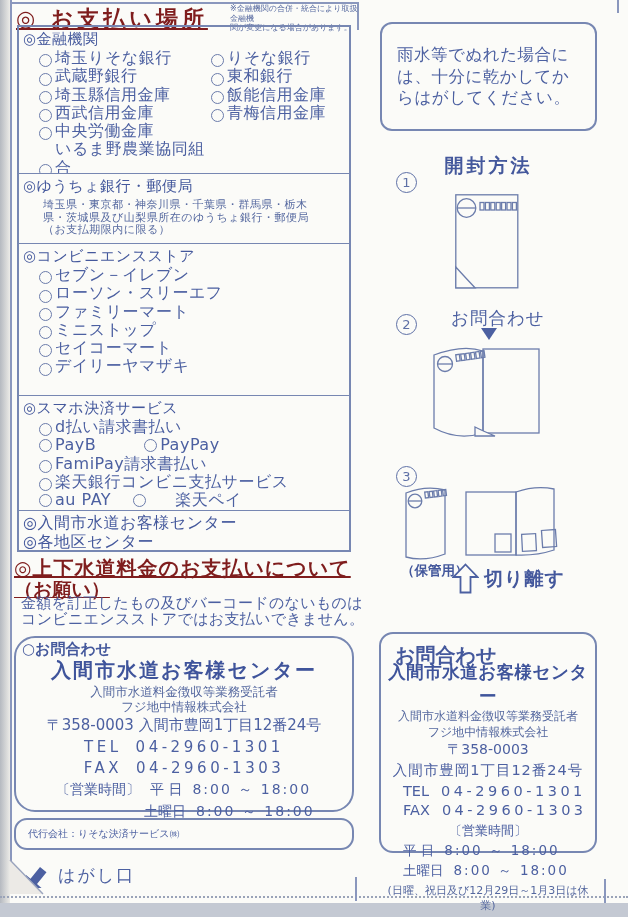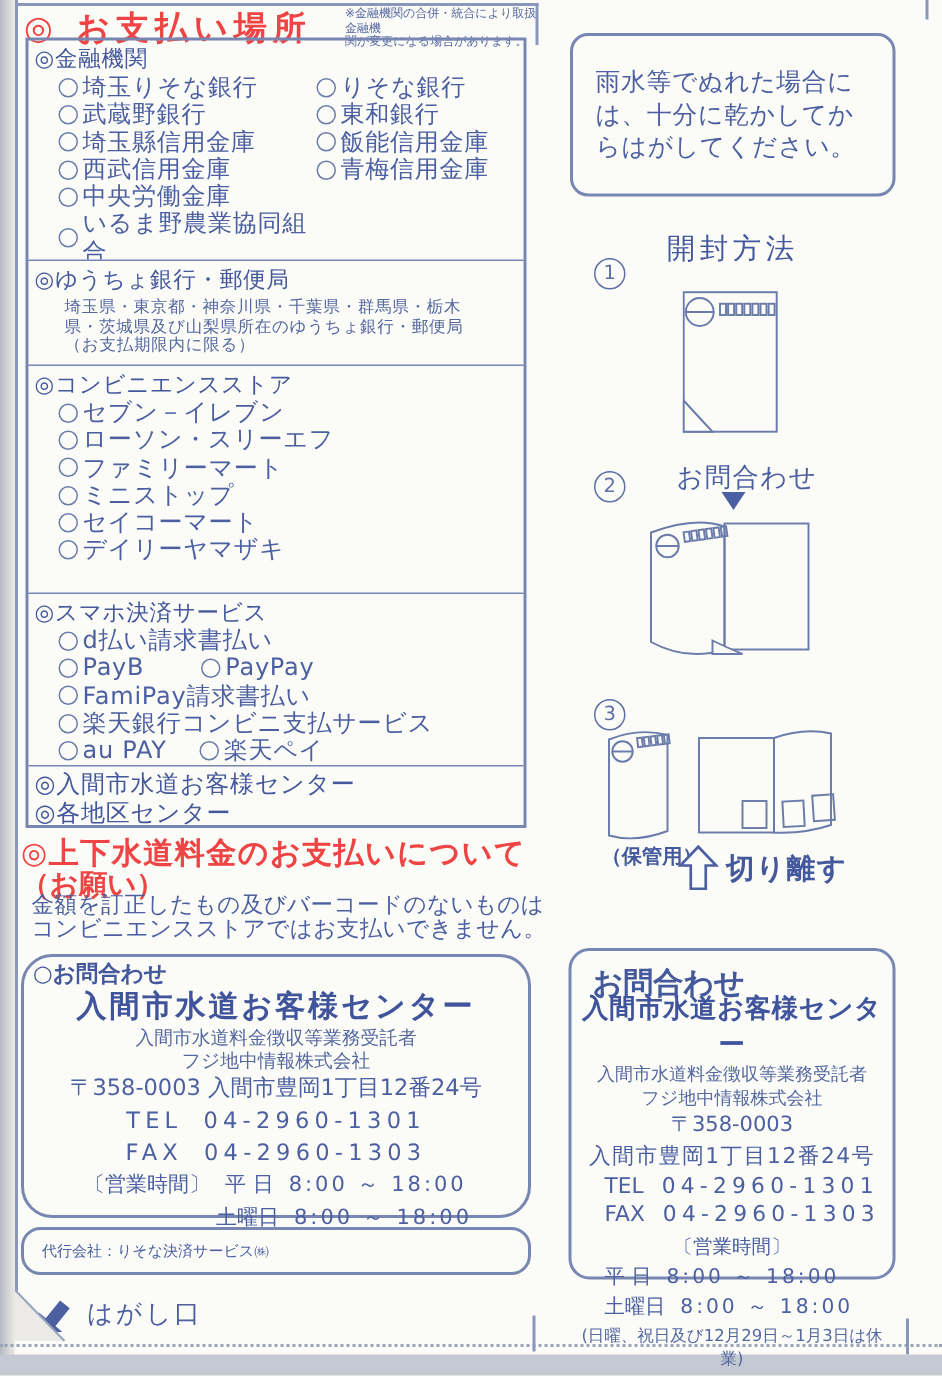--- a/index.html
+++ b/index.html
@@ -1,42 +1,42 @@
 <!DOCTYPE html>
 <html><head>
 <meta charset="utf-8">
 <style>
   html,body{margin:0;padding:0;background:#dcdcda;}
   .page{position:relative;width:628px;height:917px;background:#fbfbf8;overflow:hidden;
         font-family:"DejaVu Sans",sans-serif;color:#4c60a1;}
   .abs{position:absolute;}
-  .dark{color:#ef4444;font-weight:bold;}
+  .dark{color:#7f1d1d;font-weight:bold;text-decoration:underline;}
   
   .edge-left{left:0;top:0;width:10px;height:917px;background:linear-gradient(90deg,#b5b9c0,#ecebe7);}
   .rule-left{left:10px;top:0;width:2px;height:862px;background:#8a97bd;}
   .rule-top{left:10px;top:2px;width:349px;height:2px;background:#8a97bd;}
   .rule-hdr-right{left:357px;top:2px;width:2px;height:28px;background:#8a97bd;}
   .bottom-dotted{left:0;top:896px;width:628px;border-top:2px dotted #9aa3b8;}
   .bottom-strip{left:0;top:903px;width:628px;height:14px;background:#c4c9d3;}
   .tick{background:#8a97bd;}
   
   .hdr-title{left:16px;top:4px;font-size:22px;letter-spacing:4px;}
   .hdr-note{left:230px;top:4px;width:130px;font-size:8px;line-height:9.5px;color:#55689f;}
   
   .pay-table{left:17px;top:25px;width:334px;height:527px;border:2px solid #7787b2;box-sizing:border-box;}
   .sec{box-sizing:border-box;padding:2px 0 0 4px;overflow:hidden;}
   .sec+.sec{border-top:1.5px solid #7787b2;}
   .sec-h{font-size:15px;line-height:20px;color:#44589c;letter-spacing:0.5px;}
   ul.plist{list-style:none;margin:0;padding:0 0 0 16px;}
-  .pi{display:flex;align-items:center;font-size:16px;line-height:18.3px;letter-spacing:0.5px;}
+  .pi{display:flex;align-items:flex-end;font-size:16px;line-height:18.3px;letter-spacing:0.5px;}
   .o{flex:none;width:13px;height:13px;border:1.6px solid #6b7cab;border-radius:50%;margin-right:3px;box-sizing:border-box;}
   .banks-grid{display:flex;}
   .banks-grid ul:first-child{width:172px;flex:none;}
   .small-note{font-size:11px;line-height:12.5px;letter-spacing:0.5px;padding:3px 4px 0 20px;color:#55689f;}
-  .srow{display:flex;gap:38px;}
+  .srow{display:flex;gap:48px;}
   .center-row{font-size:16px;line-height:19px;letter-spacing:0.5px;color:#44589c;}
   
   .notice-h1{left:14px;top:555px;font-size:20px;letter-spacing:1px;}
   .notice-h2{left:14px;top:577px;font-size:19px;}
   .notice-body{left:21px;top:596px;font-size:15px;line-height:15.8px;letter-spacing:0.3px;}
   
   .rbox{border:2px solid #7787b2;border-radius:16px;box-sizing:border-box;background:#fbfbf8;}
   .cbox-l{left:14px;top:636px;width:340px;height:176px;text-align:center;border-radius:21px;}
   .cb-label{position:absolute;left:6px;top:2px;font-size:15px;font-weight:bold;color:#44589c;}
   .cb-name{margin-top:19px;font-size:20px;font-weight:bold;letter-spacing:2px;color:#3f549b;}
@@ -48,21 +48,21 @@
   .cb-hours2{padding-left:128px;}
   .hrs{letter-spacing:2px;}
   .cb-closed{font-size:11.5px;margin-top:3px;color:#55689f;}
   .agent-box{left:14px;top:818px;width:340px;height:32px;border-radius:13px;display:flex;align-items:center;padding-left:12px;font-size:10px;}
   
   .peel-label{left:58px;top:864px;font-size:17px;letter-spacing:2px;}
   .peel-arrow{left:24px;top:864px;}
   .fold-corner{left:8px;top:858px;}
   
   .wet-box{left:380px;top:22px;width:217px;height:109px;border-radius:12px;padding:20px 12px 0 15px;font-size:16.5px;line-height:21.5px;letter-spacing:0.5px;}
-  .open-title{left:380px;top:153px;width:217px;text-align:center;font-size:19px;letter-spacing:3px;color:#44589c;}
+  .open-title{left:380px;top:153px;width:217px;text-align:center;font-size:19px;letter-spacing:3px;color:#44589c;font-weight:bold;}
   .stepnum{width:21px;height:21px;border:1.6px solid #5e70a6;border-radius:50%;display:flex;align-items:center;justify-content:center;font-size:13px;color:#5e70a6;box-sizing:border-box;}
   .flip-label{left:451px;top:306px;font-size:17.5px;letter-spacing:1px;}
   .tri-down{left:481px;top:328px;width:0;height:0;border-left:8px solid transparent;border-right:8px solid transparent;border-top:12px solid #4c60a1;}
   .keep-label{left:401px;top:562px;font-size:13.5px;font-weight:bold;color:#44589c;}
   .tear-label{left:484px;top:566px;font-size:19px;font-weight:bold;letter-spacing:1px;color:#44589c;}
   .cbox-r{left:379px;top:632px;width:218px;height:221px;border-radius:14px;text-align:center;}
   .cbr-label{position:absolute;left:14px;top:8px;font-size:20px;font-weight:bold;color:#44589c;font-family:Liberation Serif, serif;}
   .cbr-name{margin-top:26px;font-size:17.5px;font-weight:bold;letter-spacing:0.5px;color:#3f549b;}
   .cbr-sub{font-size:12px;line-height:16px;color:#55689f;}
   .cbr-postal{font-size:14px;margin-top:1px;}
@@ -205,21 +205,21 @@
           </li>
         <li class="pi">
             <span class="o"></span>
             <span>楽天銀行コンビニ支払サービス</span>
           </li>
         <li class="pi srow" style="gap:22px;">
           <span style="display:flex;align-items:center;">
               <span class="o"></span>
               <span>au PAY</span>
             </span>
-          <span style="display:flex;align-items:center;">
+          <span style="display:flex;align-items:center;gap:26px;">
               <span class="o"></span>
               <span>楽天ペイ</span>
             </span>
         </li>
       </ul>
     </div>
 
     <div class="sec" style="height:40px;">
       <div class="center-row">◎入間市水道お客様センター</div>
       <div class="center-row">◎各地区センター</div>

